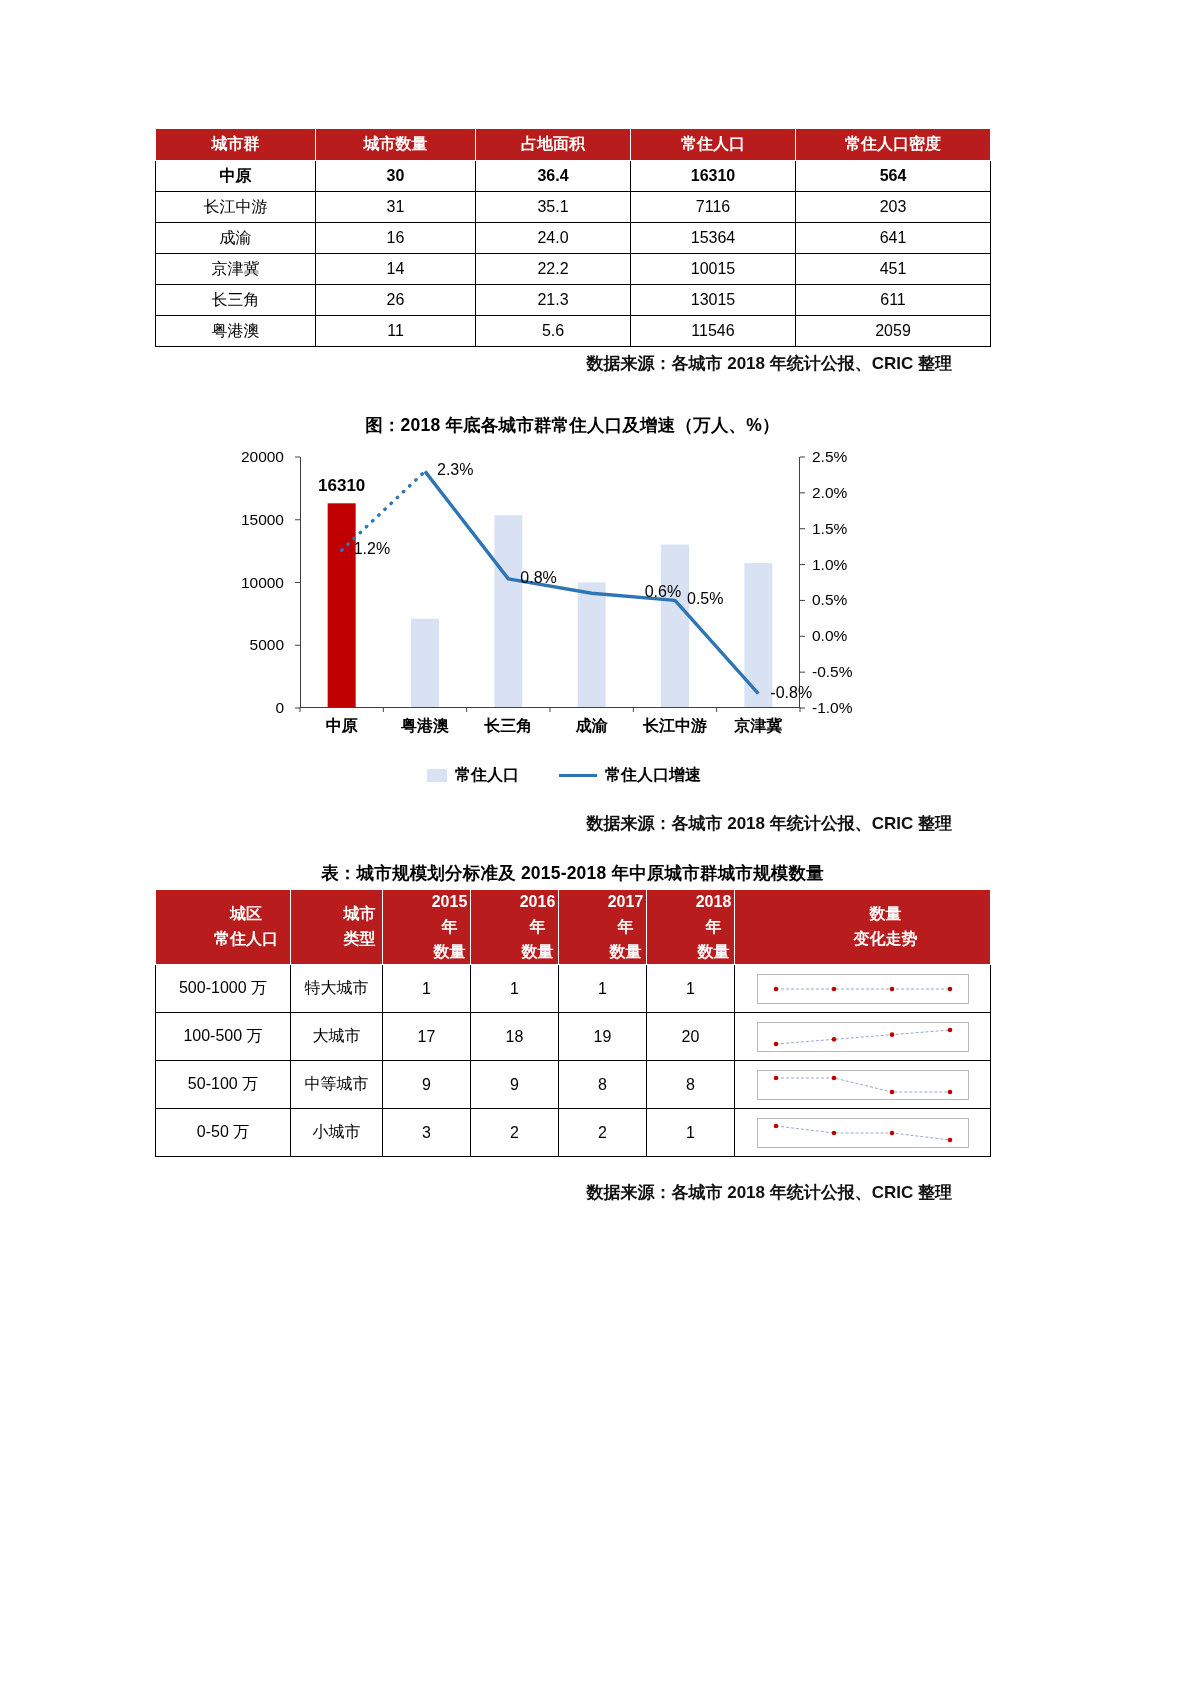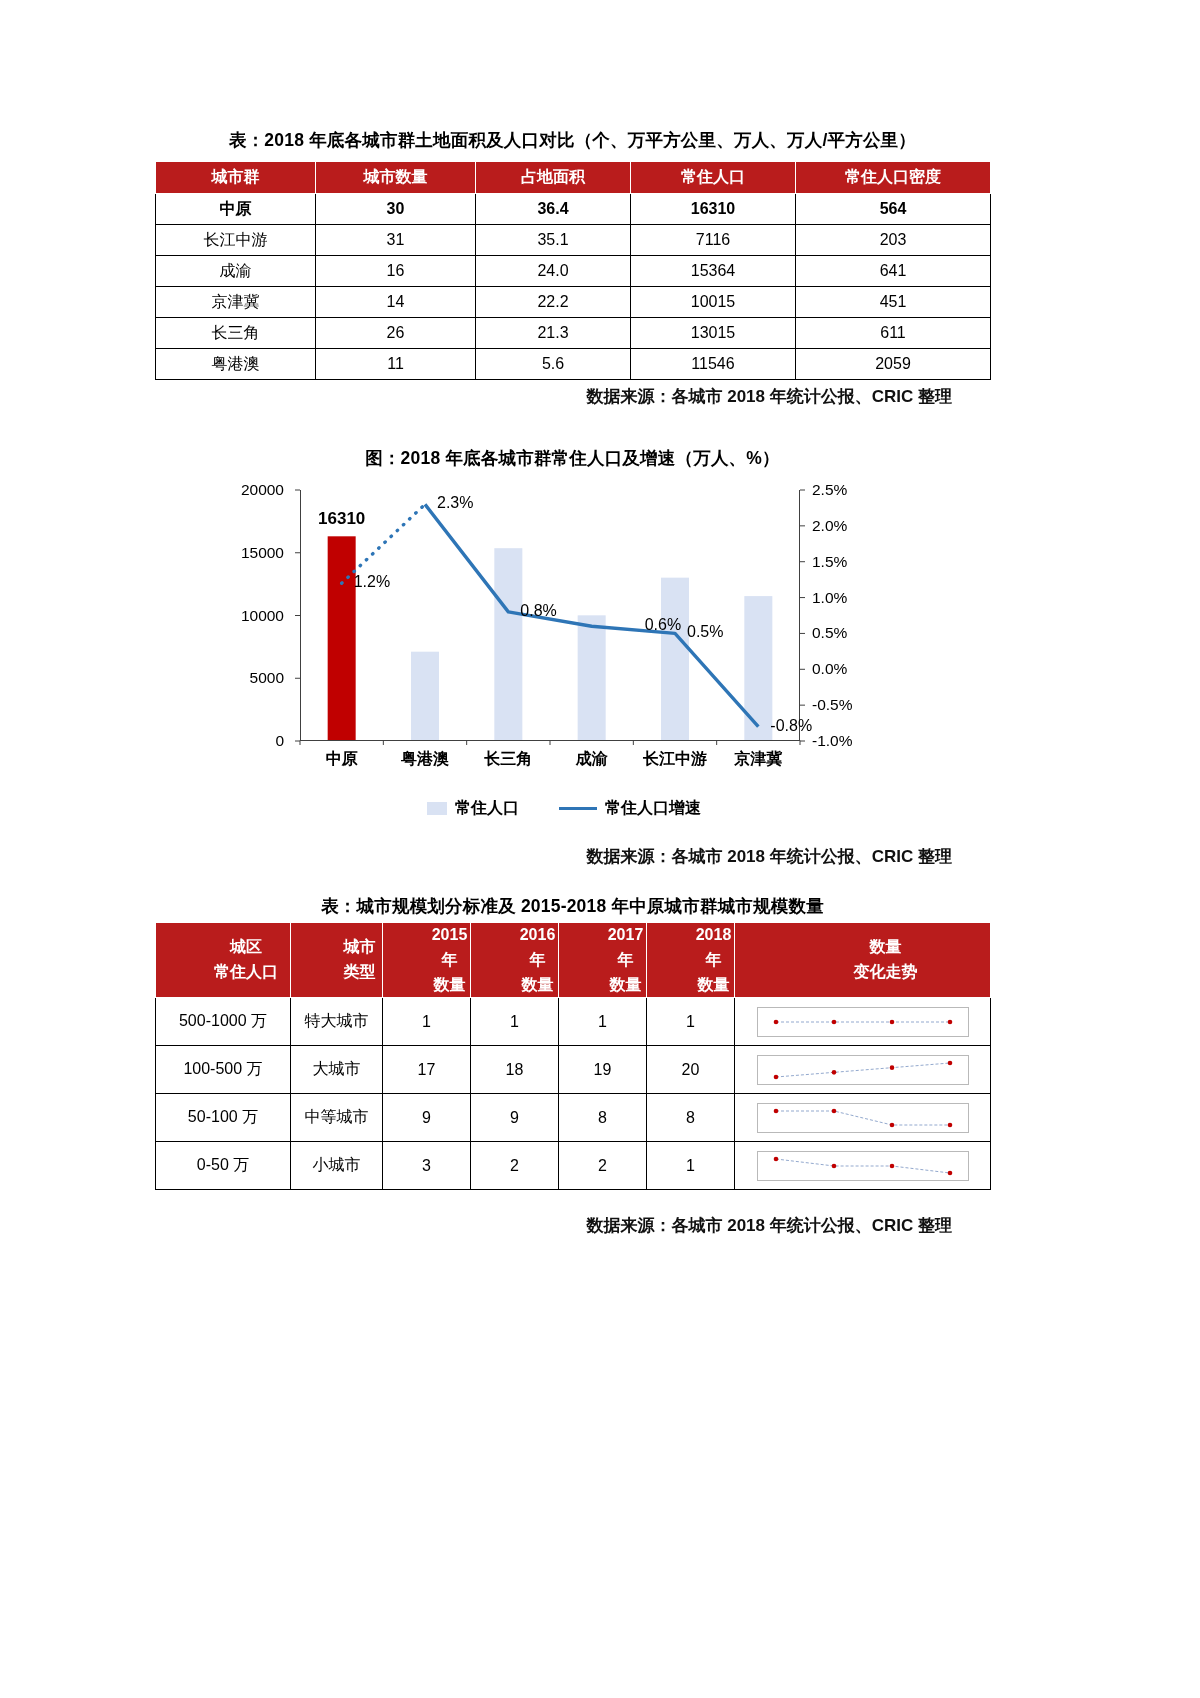--- a/index.html
+++ b/index.html
@@ -53,21 +53,20 @@
   #table2-title { margin-top:26px; margin-bottom:4px; }
   #table2 thead th { height:60px; line-height:1.55;padding-left:46px; }
   #table2 td { height:48px; }
   .spark-box { width:212px; height:30px; border:1px solid #b9b9b9; margin:0 auto; background:#fff; }
 </style>
 </head>
 <body>
 
 <div class="content">
 
-  <h3 class="sec-title">表：2018 年底各城市群土地面积及人口对比（个、万平方公里、万人、万人/平方公里）</h3>
 
   <table id="table1">
     <colgroup>
         <col style="width: 160px;">
         <col style="width: 160px;">
         <col style="width: 155px;">
         <col style="width: 165px;">
         <col style="width: 195px;">
       </colgroup>
     <thead>

